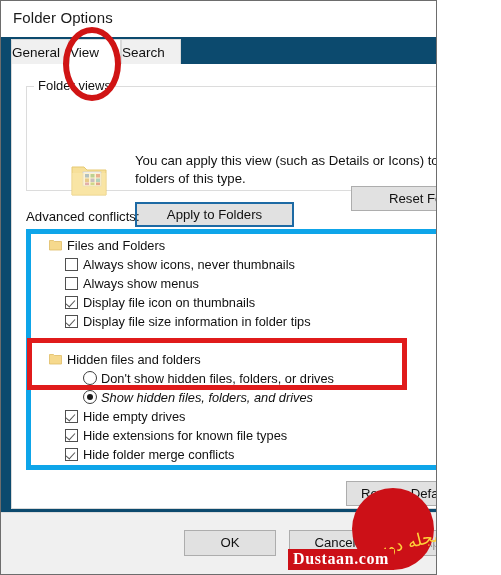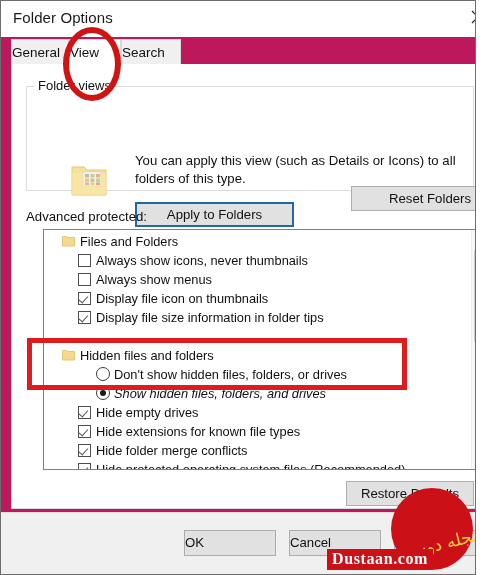--- a/index.html
+++ b/index.html
@@ -5,23 +5,23 @@
   html, body {
     margin: 0;
     padding: 0;
     background: #ffffff;
   }
   body {
     font-family: "Liberation Sans", sans-serif;
   }
   #screen {
     position: relative;
-    width: 476px;
+    width: 437px;
     height: 575px;
-    background: #be185d;
+    background: #0c4a6e;
     overflow: hidden;
     box-sizing: border-box;
     border: 1px solid #6d6d6d;
   }
 
   
   .titlebar {
     position: absolute;
     left: 0; top: 0;
     width: 499px;
@@ -144,25 +144,24 @@
     position: absolute;
     left: 14px; top: 145px;
     font-size: 13.2px;
     color: #111;
   }
   .listbox {
     position: absolute;
     left: 14px; top: 165px;
     width: 448px;
     height: 241px;
-    border: 1px solid #0ea5e9;
+    border: 5px solid #0ea5e9;
     background: #ffffff;
     box-sizing: border-box;
     overflow: hidden;
-    margin-left: 17px;
   }
   .list-inner {
     position: absolute;
     left: 0; top: 0;
     width: 427px;
     height: 239px;
   }
   .row {
     position: absolute;
     left: 0;
@@ -277,20 +276,21 @@
     box-sizing: border-box;
   }
   .fbtn {
     position: absolute;
     top: 17px;
     height: 26px;
     background: #e1e1e1;
     border: 1px solid #adadad;
     font-size: 13.2px;
     color: #111;
+    text-align: center;
     line-height: 24px;
     box-sizing: border-box;
     white-space: nowrap;
   }
   .btn-ok     { left: 183px; width: 92px; }
   .btn-cancel { left: 288px; width: 92px; }
   .btn-apply  { left: 393px; width: 92px; color: #9a9a9a; }
 
   
   .annot-circle {
@@ -394,21 +394,21 @@
         <rect x="26" y="19.5" width="4" height="2.6" fill="#c4545b"></rect>
         <path d="M2 10 h34 v22 h-34 z" fill="#fbe9ae" opacity="0.55"></path>
       </svg>
     </div>
 
     <div class="group-desc">You can apply this view (such as Details or Icons) to all folders of this type.</div>
 
     <div class="gbtn btn-apply-folders focused">Apply to Folders</div>
     <div class="gbtn btn-reset-folders">Reset Folders</div>
 
-    <div class="adv-label">Advanced protected:</div>
+    <div class="adv-label">Advanced conflicts:</div>
 
     <div class="listbox">
       <div class="list-inner">
 
         <div class="row header" style="top:2px;">
           <span class="mini-folder">
             <svg width="13" height="12" viewBox="0 0 13 12">
                 <path d="M0.5 1.5 h4 l1 1 h7 v8.5 h-12 z" fill="#f6d98d" stroke="#e0bd66" stroke-width="0.8"></path>
               </svg>
           </span>

